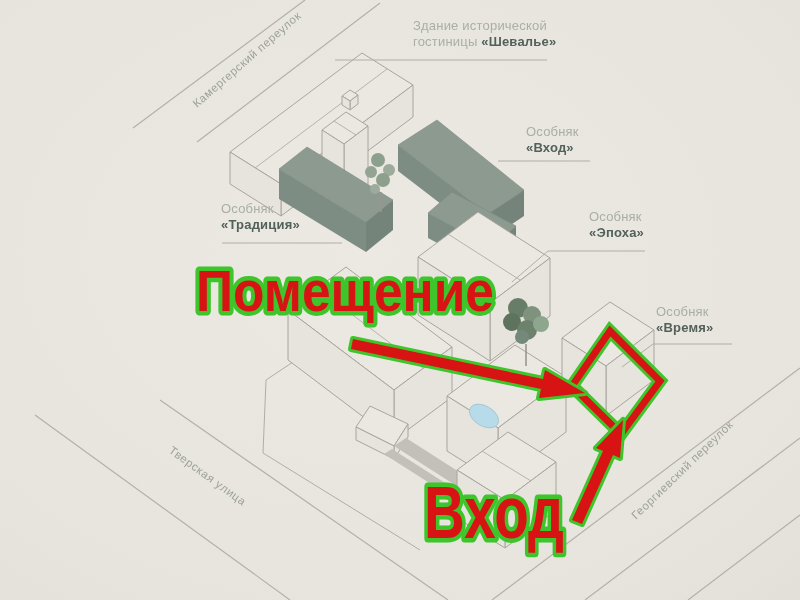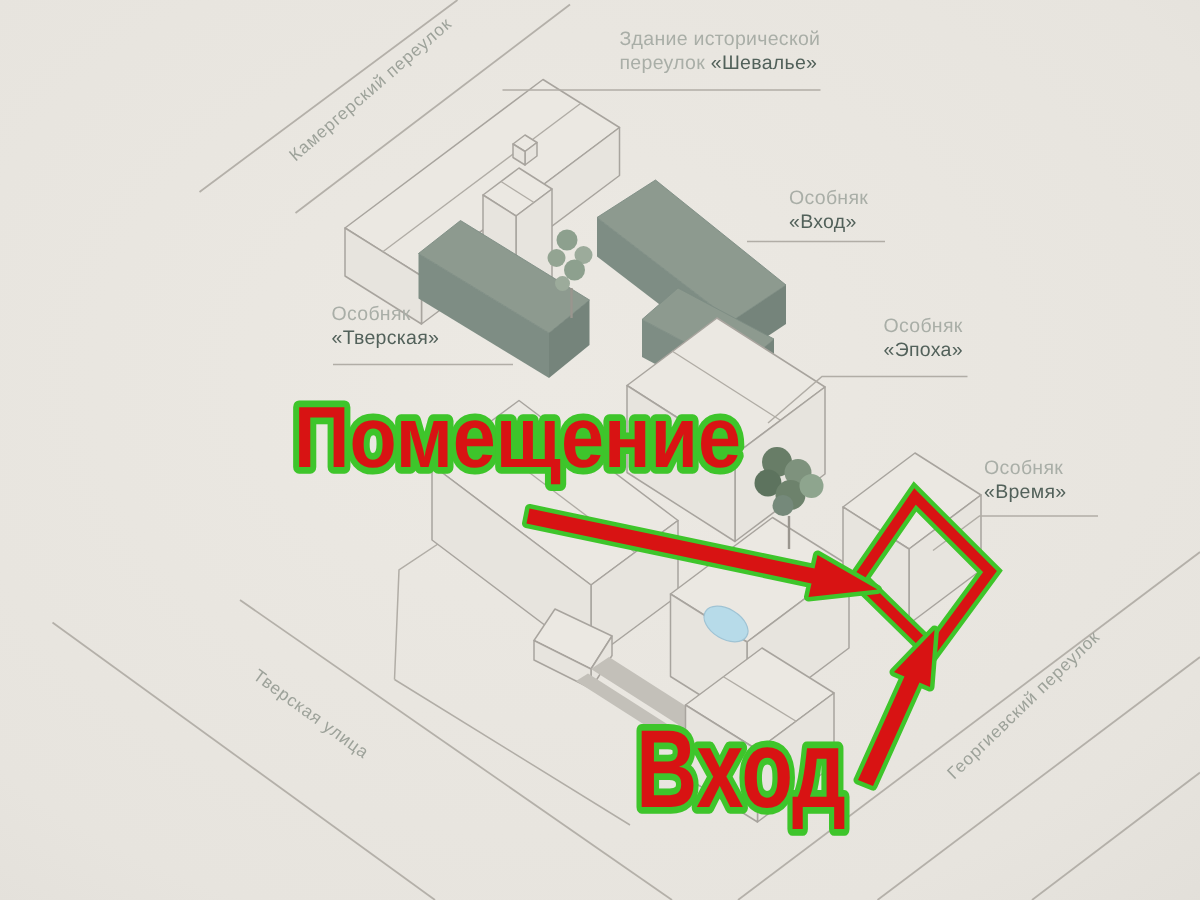--- a/index.html
+++ b/index.html
@@ -24,21 +24,21 @@
   .street-label{fill:#9da29a;font-size:11.5px;letter-spacing:.6px;}
   .bigtxt{
     font-weight:bold;fill:#d81313;stroke:#3ec52b;stroke-width:9px;
     paint-order:stroke fill;stroke-linejoin:round;
   }
   .annred{paint-order:stroke fill;stroke-linejoin:round;}
   .lbl{
     position:absolute;font-size:13px;line-height:16px;color:#a9aea7;
     letter-spacing:.2px;white-space:nowrap;
   }
-  .lbl b{color:#52615a;font-weight:normal;}
+  .lbl b{color:#52615a;font-weight:bold;}
 </style>
 </head>
 <body>
 
 <div id="stage">
 
   <svg id="scene" width="800" height="600" viewBox="0 0 800 600">
 
     <g>
       <line class="ln" x1="133" y1="128" x2="305" y2="0"></line>
@@ -164,31 +164,31 @@
 
     <polygon class="annred" points="353,339 543,379 545,370 585,393 539,398 541,389 351,349" fill="#d81313" stroke="#3ec52b" stroke-width="6"></polygon>
     <polygon class="annred" points="572,520 603,451 596,448 623,420 620,458 613,455 582,524" fill="#d81313" stroke="#3ec52b" stroke-width="6"></polygon>
 
     <text class="bigtxt" x="345" y="311" font-size="58" text-anchor="middle" textLength="298" lengthAdjust="spacingAndGlyphs">Помещение</text>
     <text class="bigtxt" x="494" y="538" font-size="74" text-anchor="middle" textLength="140" lengthAdjust="spacingAndGlyphs">Вход</text>
   </svg>
 
   <div class="lbl" style="left:413px;top:18px;">
     <span>Здание исторической</span><br>
-    <span>переулок </span><b>«Шевалье»</b>
+    <span>гостиницы </span><b>«Шевалье»</b>
   </div>
 
   <div class="lbl" style="left:526px;top:124px;">
     <span>Особняк</span><br>
     <b>«Вход»</b>
   </div>
 
   <div class="lbl" style="left:221px;top:201px;">
     <span>Особняк</span><br>
-    <b>«Тверская»</b>
+    <b>«Традиция»</b>
   </div>
 
   <div class="lbl" style="left:589px;top:209px;">
     <span>Особняк</span><br>
     <b>«Эпоха»</b>
   </div>
 
   <div class="lbl" style="left:656px;top:304px;">
     <span>Особняк</span><br>
     <b>«Время»</b>

